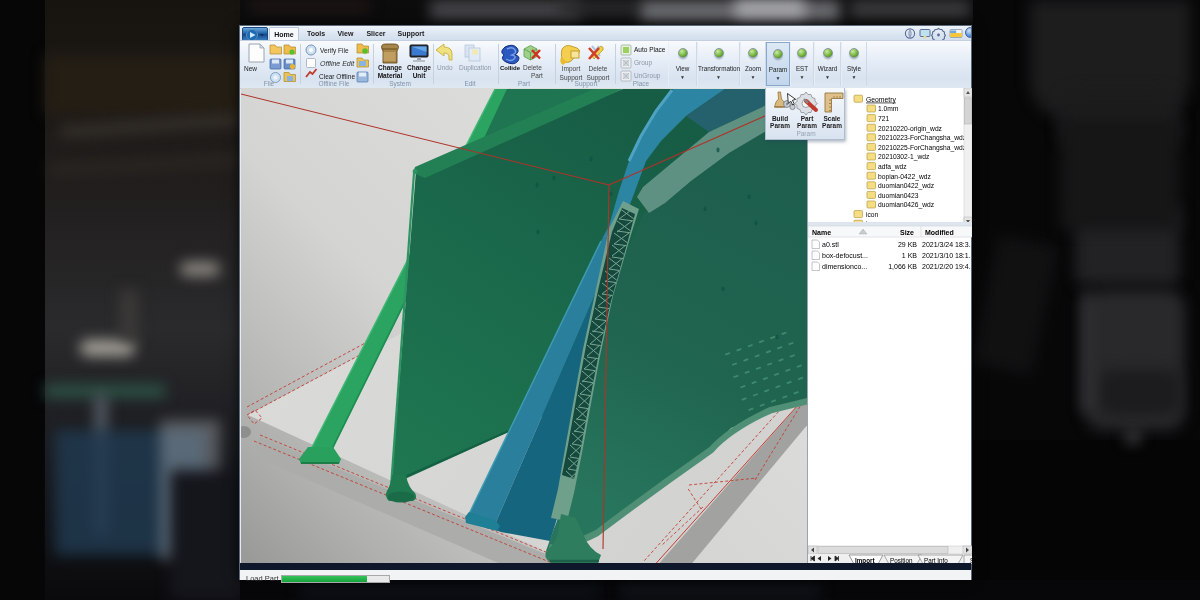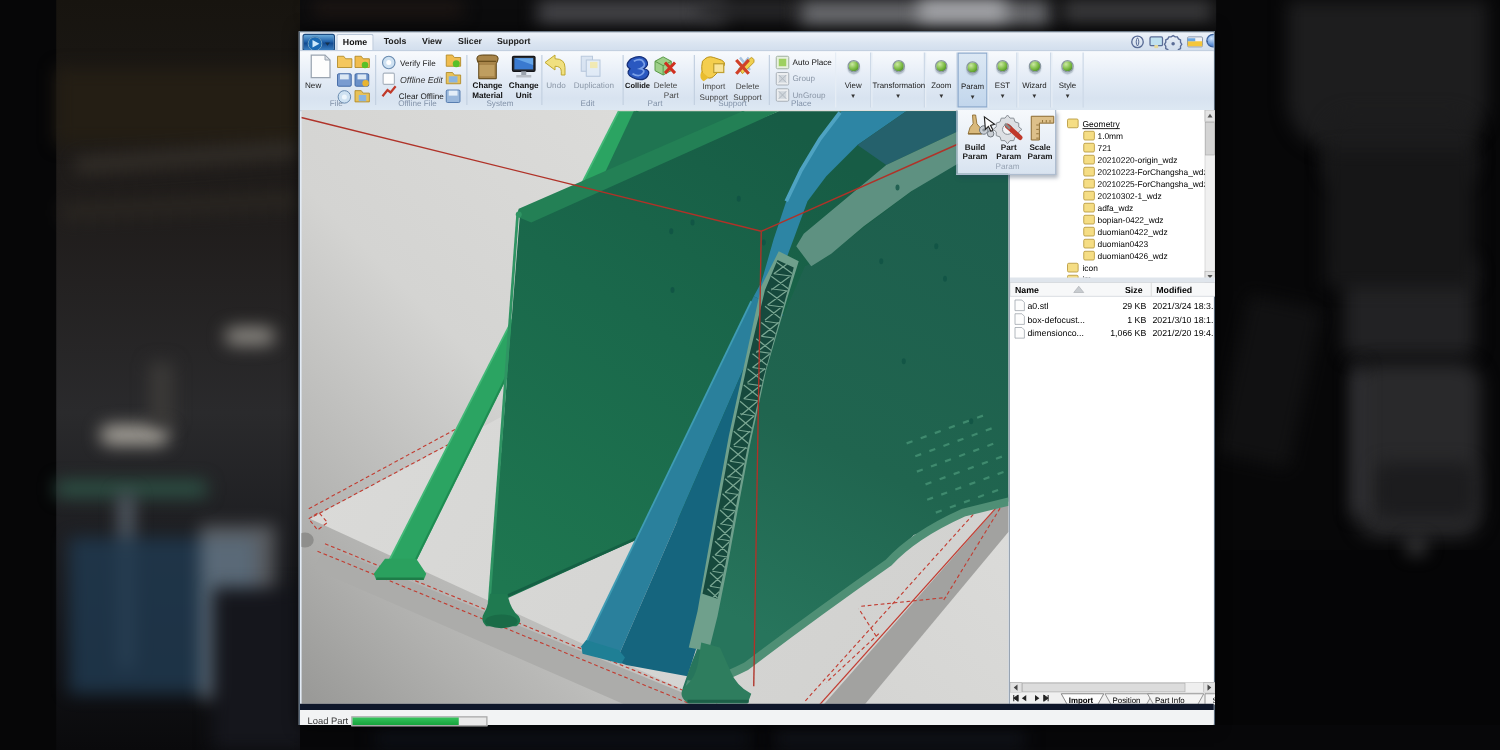--- a/index.html
+++ b/index.html
@@ -20,21 +20,21 @@
 .gsep{position:absolute;top:3px;width:1px;height:40px;background:#c4d1e1;}
 .glabel{position:absolute;top:39px;font-size:6.5px;color:#8292a8;text-align:center;}
 .rlab{position:absolute;font-size:6.5px;color:#222;}
 .bigbtn{position:absolute;top:1px;height:44px;border-left:1px solid #e6edf5;border-right:1px solid #cdd9e7;}
 .bigbtn .lab{position:absolute;top:23px;width:100%;text-align:center;font-size:6.3px;color:#222;}
 .bigbtn .arr{position:absolute;top:32px;width:100%;text-align:center;font-size:5px;color:#333;}
 .orb{position:absolute;left:50%;top:6px;width:11px;height:11px;margin-left:-5.5px;border-radius:50%;background:radial-gradient(circle at 35% 30%,#cce9a2,#7cbc44 50%,#4a8a20 85%);border:1px solid #88969e;box-shadow:0 1.5px 1px rgba(130,145,160,.55);width:10px;height:10px;margin-left:-5px;}
 
 #viewport{position:absolute;left:1px;top:62px;width:566px;height:476px;overflow:hidden;}
 #rpanel{position:absolute;left:567px;top:62px;width:164px;height:476px;background:#fff;border-left:1px solid #98a4b2;}
-#statusbar{position:absolute;left:0;top:537px;width:731px;height:17px;background:#f2f3f4;border-top:5px solid #0f172a;font-size:7.5px;color:#333;}
+#statusbar{position:absolute;left:0;top:537px;width:731px;height:17px;background:#f2f3f4;border-top:7px solid #0f172a;font-size:7.5px;color:#333;}
 </style>
 </head>
 <body>
 <div id="stage">
 
   <div id="bgphoto" style="position:absolute;left:0;top:0;width:1200px;height:600px;background:#060607;">
     <div class="abs" style="left:45px;top:0;width:200px;height:600px;background:linear-gradient(#17140f,#201d1c 30%,#2a2a2c 55%,#17181c 80%,#0a0a0c);"></div>
     <div class="blob" style="left:45px;top:55px;width:200px;height:60px;background:#241e14;"></div>
     <div class="blob" style="left:60px;top:120px;width:180px;height:12px;background:#35302a;transform:rotate(-4deg);"></div>
     <div class="blob" style="left:50px;top:160px;width:190px;height:10px;background:#2c2822;transform:rotate(-3deg);"></div>

